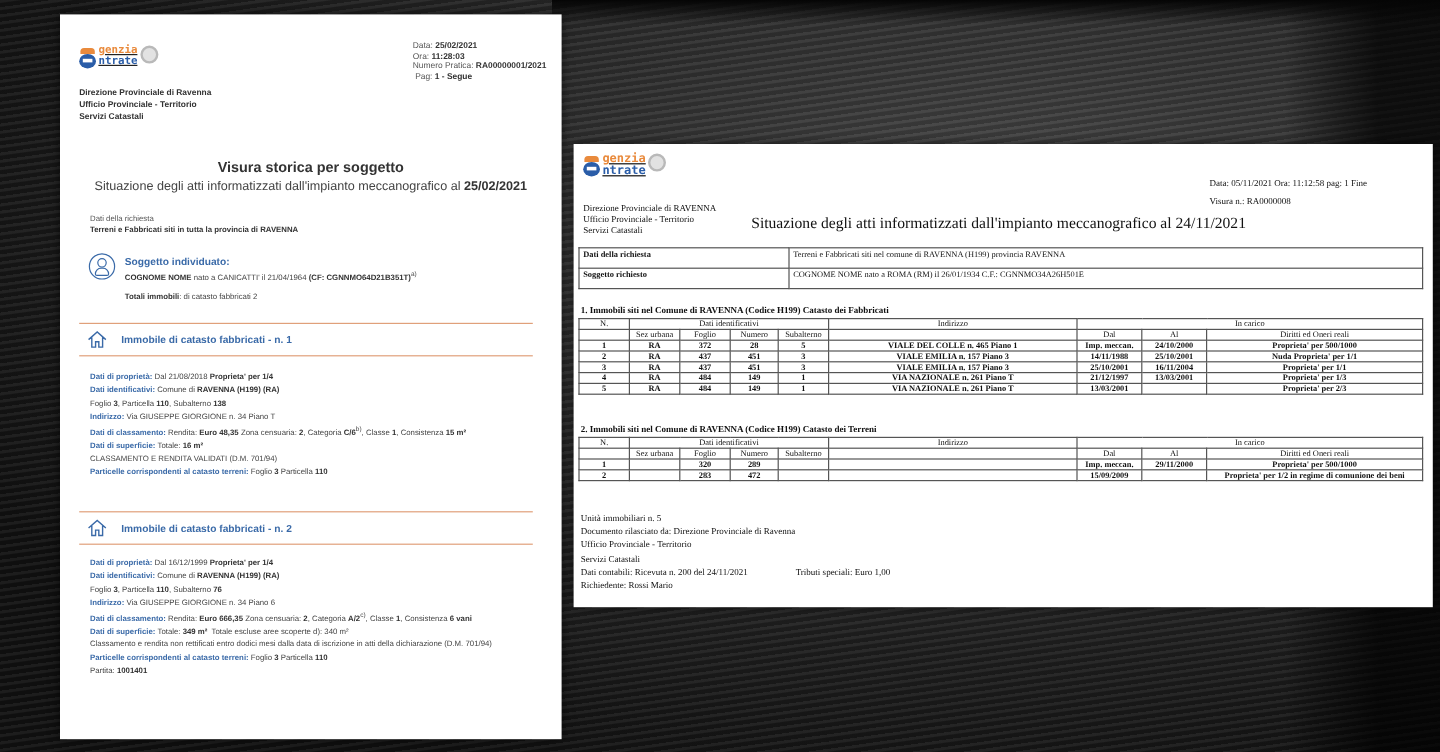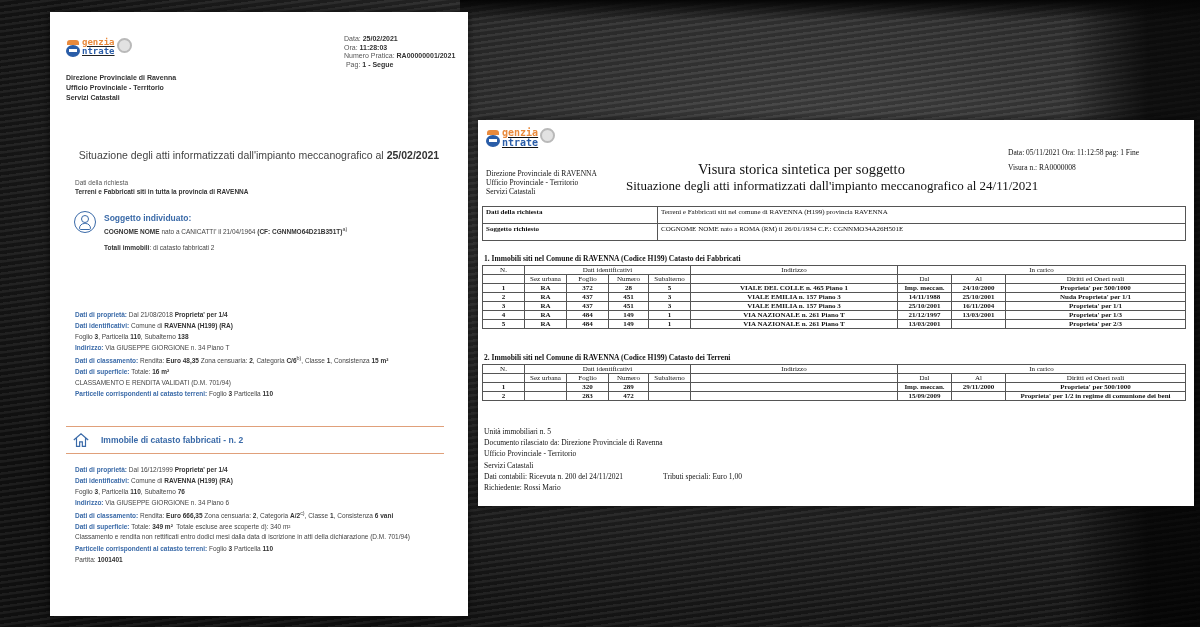--- a/index.html
+++ b/index.html
@@ -134,35 +134,42 @@
     <div>Direzione Provinciale di Ravenna</div>
     <div>Ufficio Provinciale - Territorio</div>
     <div>Servizi Catastali</div>
   </div>
   <div class="l-meta">
     <div><span>Data:</span> <b>25/02/2021</b></div>
     <div><span>Ora:</span> <b>11:28:03</b></div>
     <div><span>Numero Pratica:</span> <b>RA00000001/2021</b></div>
     <div>&nbsp;<span>Pag:</span> <b>1 - Segue</b></div>
   </div>
+  <div class="l-title">Visura storica per soggetto</div>
   <div class="l-subtitle">
     <span>Situazione degli atti informatizzati dall'impianto meccanografico al</span> <b>25/02/2021</b>
   </div>
   <div class="l-req-label">Dati della richiesta</div>
   <div class="l-req-value">Terreni e Fabbricati siti in tutta la provincia di RAVENNA</div>
 
   <div class="user-icon"></div>
   <div class="l-subj-title">Soggetto individuato:</div>
   <div class="l-subj-line">
     <b>COGNOME NOME</b> <span>nato a CANICATTI' il 21/04/1964</span> <b>(CF: CGNNMO64D21B351T)</b><sup>a)</sup>
   </div>
   <div class="l-tot">
     <b>Totali immobili</b><span>: di catasto fabbricati 2</span>
   </div>
 
+  <div class="sec-bar" style="top:257px;">
+    <svg class="house-icon" viewBox="0 0 20 20">
+        <path d="M2 10 L10 3 L18 10 M5 8 V17 H8.5 V12 H11.5 V17 H15 V8" fill="none" stroke="#3a6aa8" stroke-width="1.3"></path>
+      </svg>
+    <div class="sec-title">Immobile di catasto fabbricati - n. 1</div>
+  </div>
   <div class="prop" style="top:297px;">
     <div><span class="k">Dati di proprietà:</span> <span>Dal 21/08/2018</span> <b>Proprieta' per 1/4</b></div>
     <div><span class="k">Dati identificativi:</span> <span>Comune di</span> <b>RAVENNA (H199) (RA)</b></div>
     <div>Foglio <b>3</b>, Particella <b>110</b>, Subalterno <b>138</b></div>
     <div><span class="k">Indirizzo:</span> <span>Via GIUSEPPE GIORGIONE n. 34 Piano T</span></div>
     <div><span class="k">Dati di classamento:</span> Rendita: <b>Euro 48,35</b> Zona censuaria: <b>2</b>, Categoria <b>C/6</b><sup>b)</sup>, Classe <b>1</b>, Consistenza <b>15 m²</b></div>
     <div><span class="k">Dati di superficie:</span> <span>Totale:</span> <b>16 m²</b></div>
     <div>CLASSAMENTO E RENDITA VALIDATI (D.M. 701/94)</div>
     <div><span class="k">Particelle corrispondenti al catasto terreni:</span> Foglio <b>3</b> Particella <b>110</b></div>
   </div>
@@ -200,21 +207,20 @@
   </div>
   <div class="r-office">
     <div>Direzione Provinciale di RAVENNA</div>
     <div>Ufficio Provinciale - Territorio</div>
     <div>Servizi Catastali</div>
   </div>
   <div class="r-meta">
     <div>Data: 05/11/2021 Ora: 11:12:58   pag: 1 Fine</div>
     <div>Visura n.: RA0000008</div>
   </div>
-  <div class="r-title">Visura storica sintetica per soggetto</div>
   <div class="r-subtitle">Situazione degli atti informatizzati dall'impianto meccanografico al 24/11/2021</div>
 
   <table class="req-table">
     <tbody>
         <tr>
           <td class="k">Dati della richiesta</td>
           <td>Terreni e Fabbricati siti nel comune di RAVENNA (H199) provincia RAVENNA</td>
         </tr>
     <tr>
           <td class="k">Soggetto richiesto</td>

